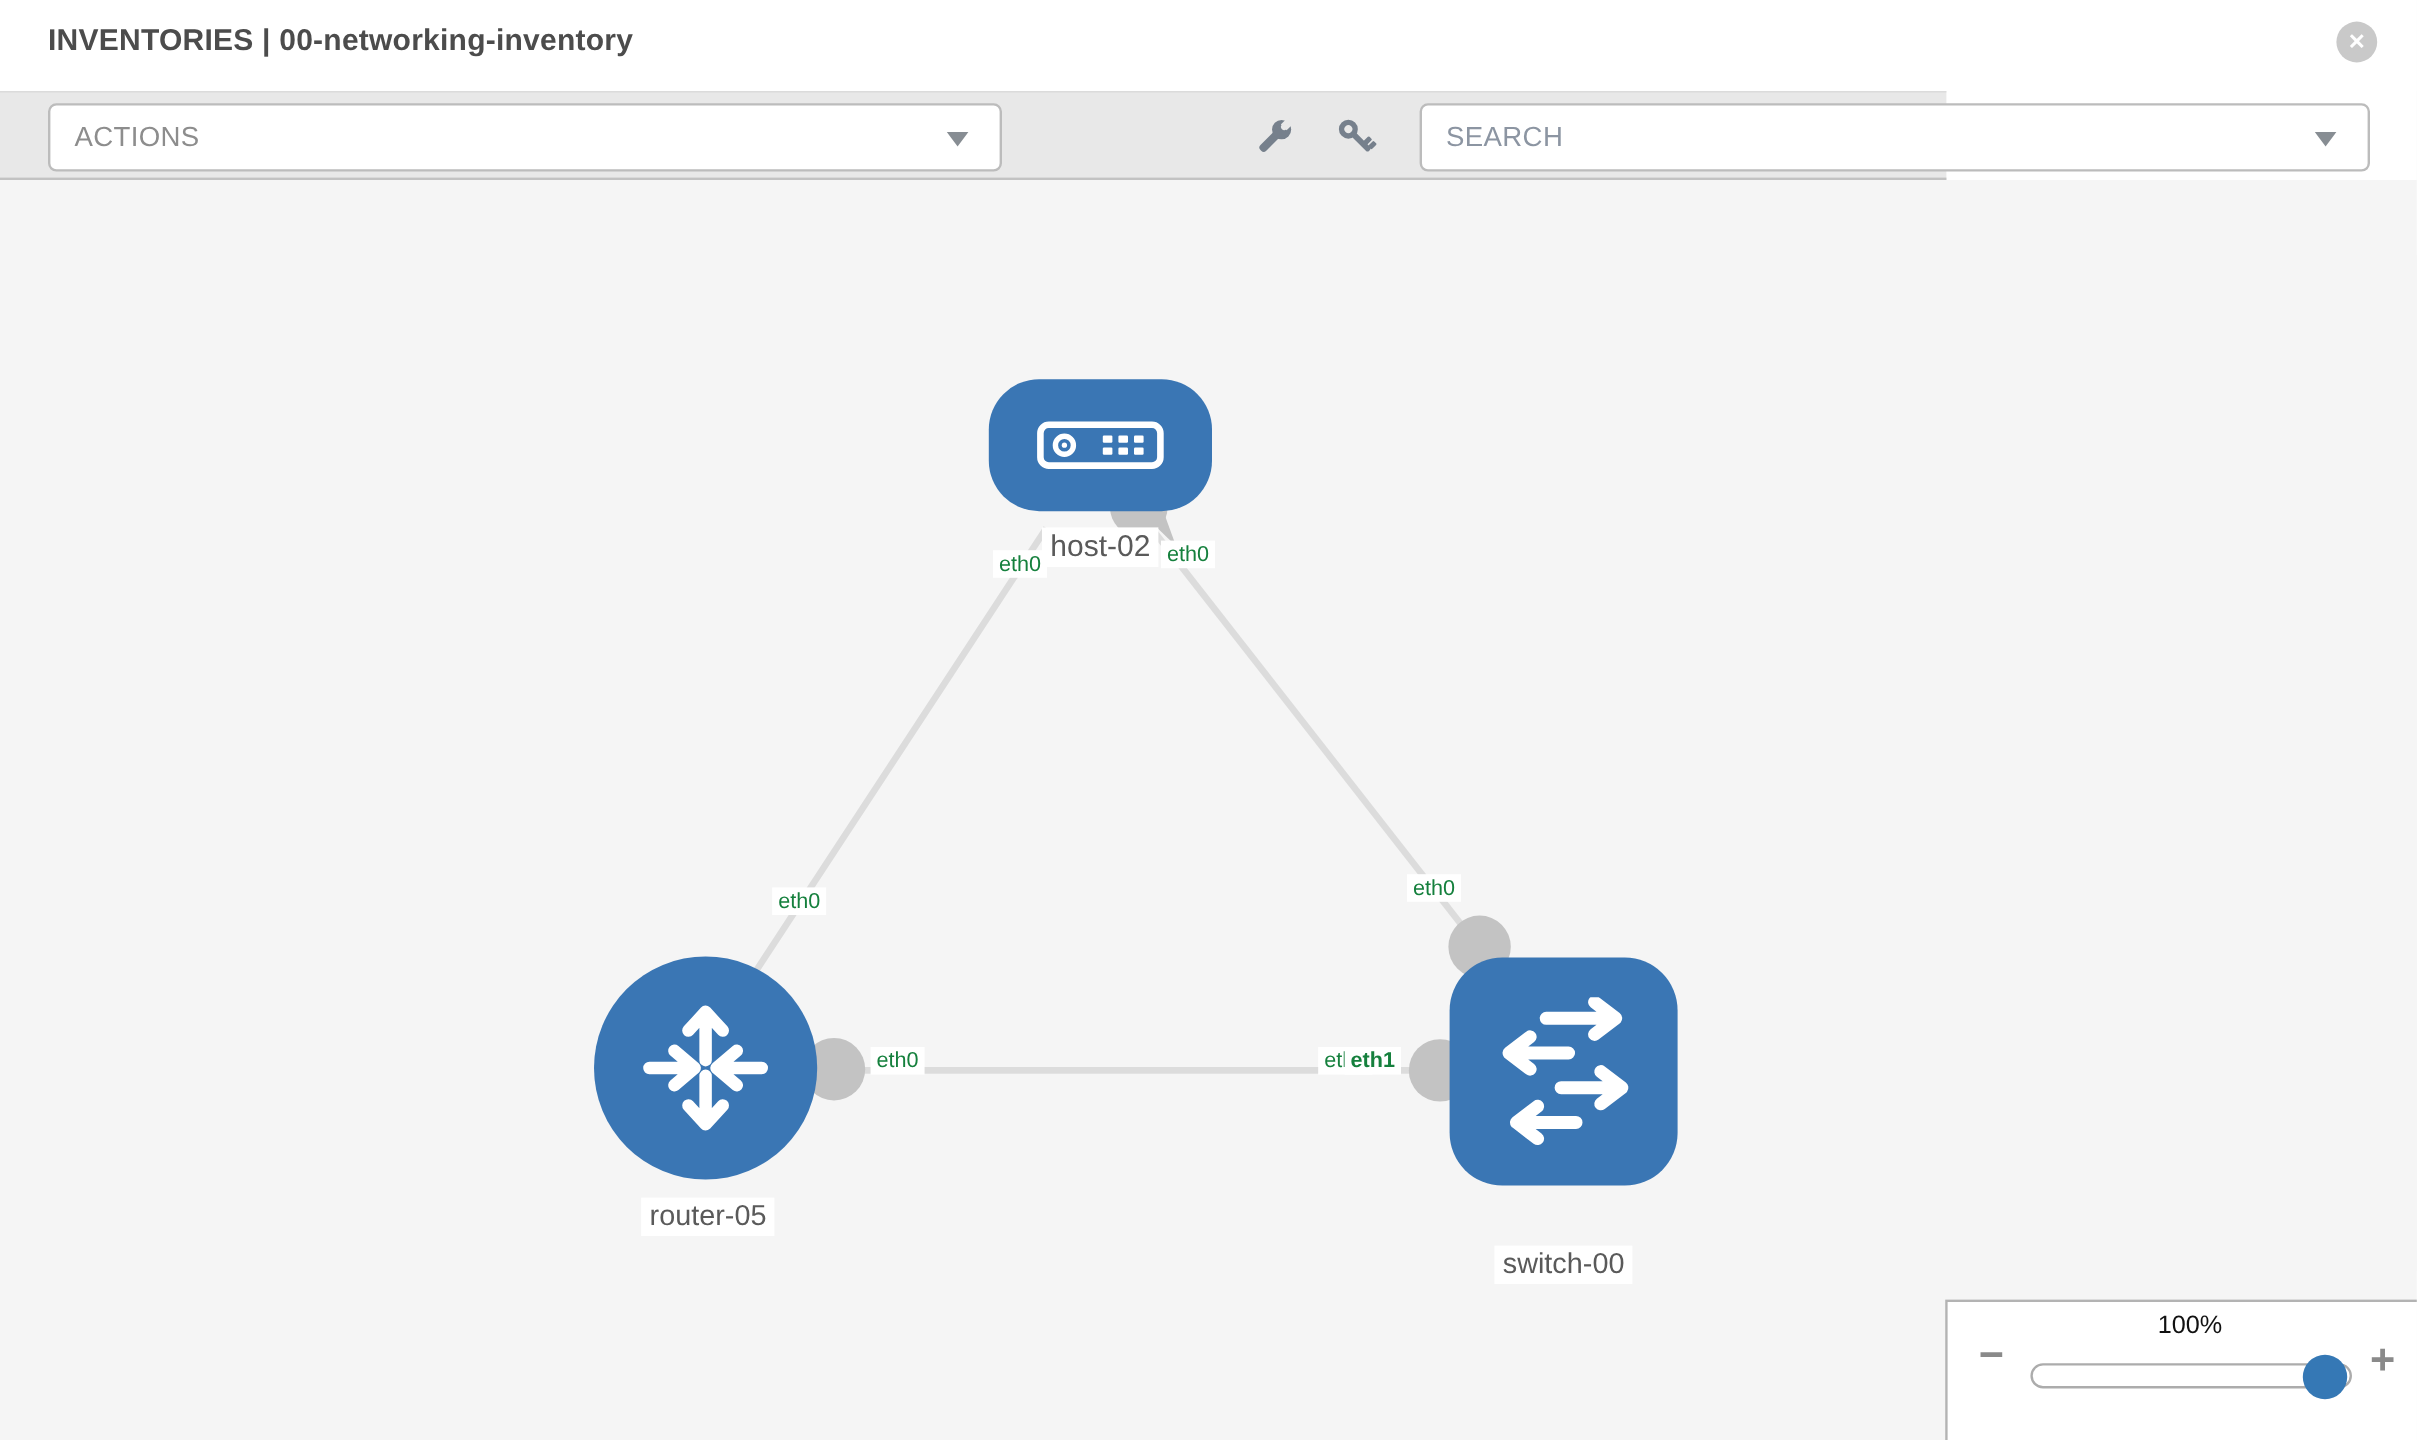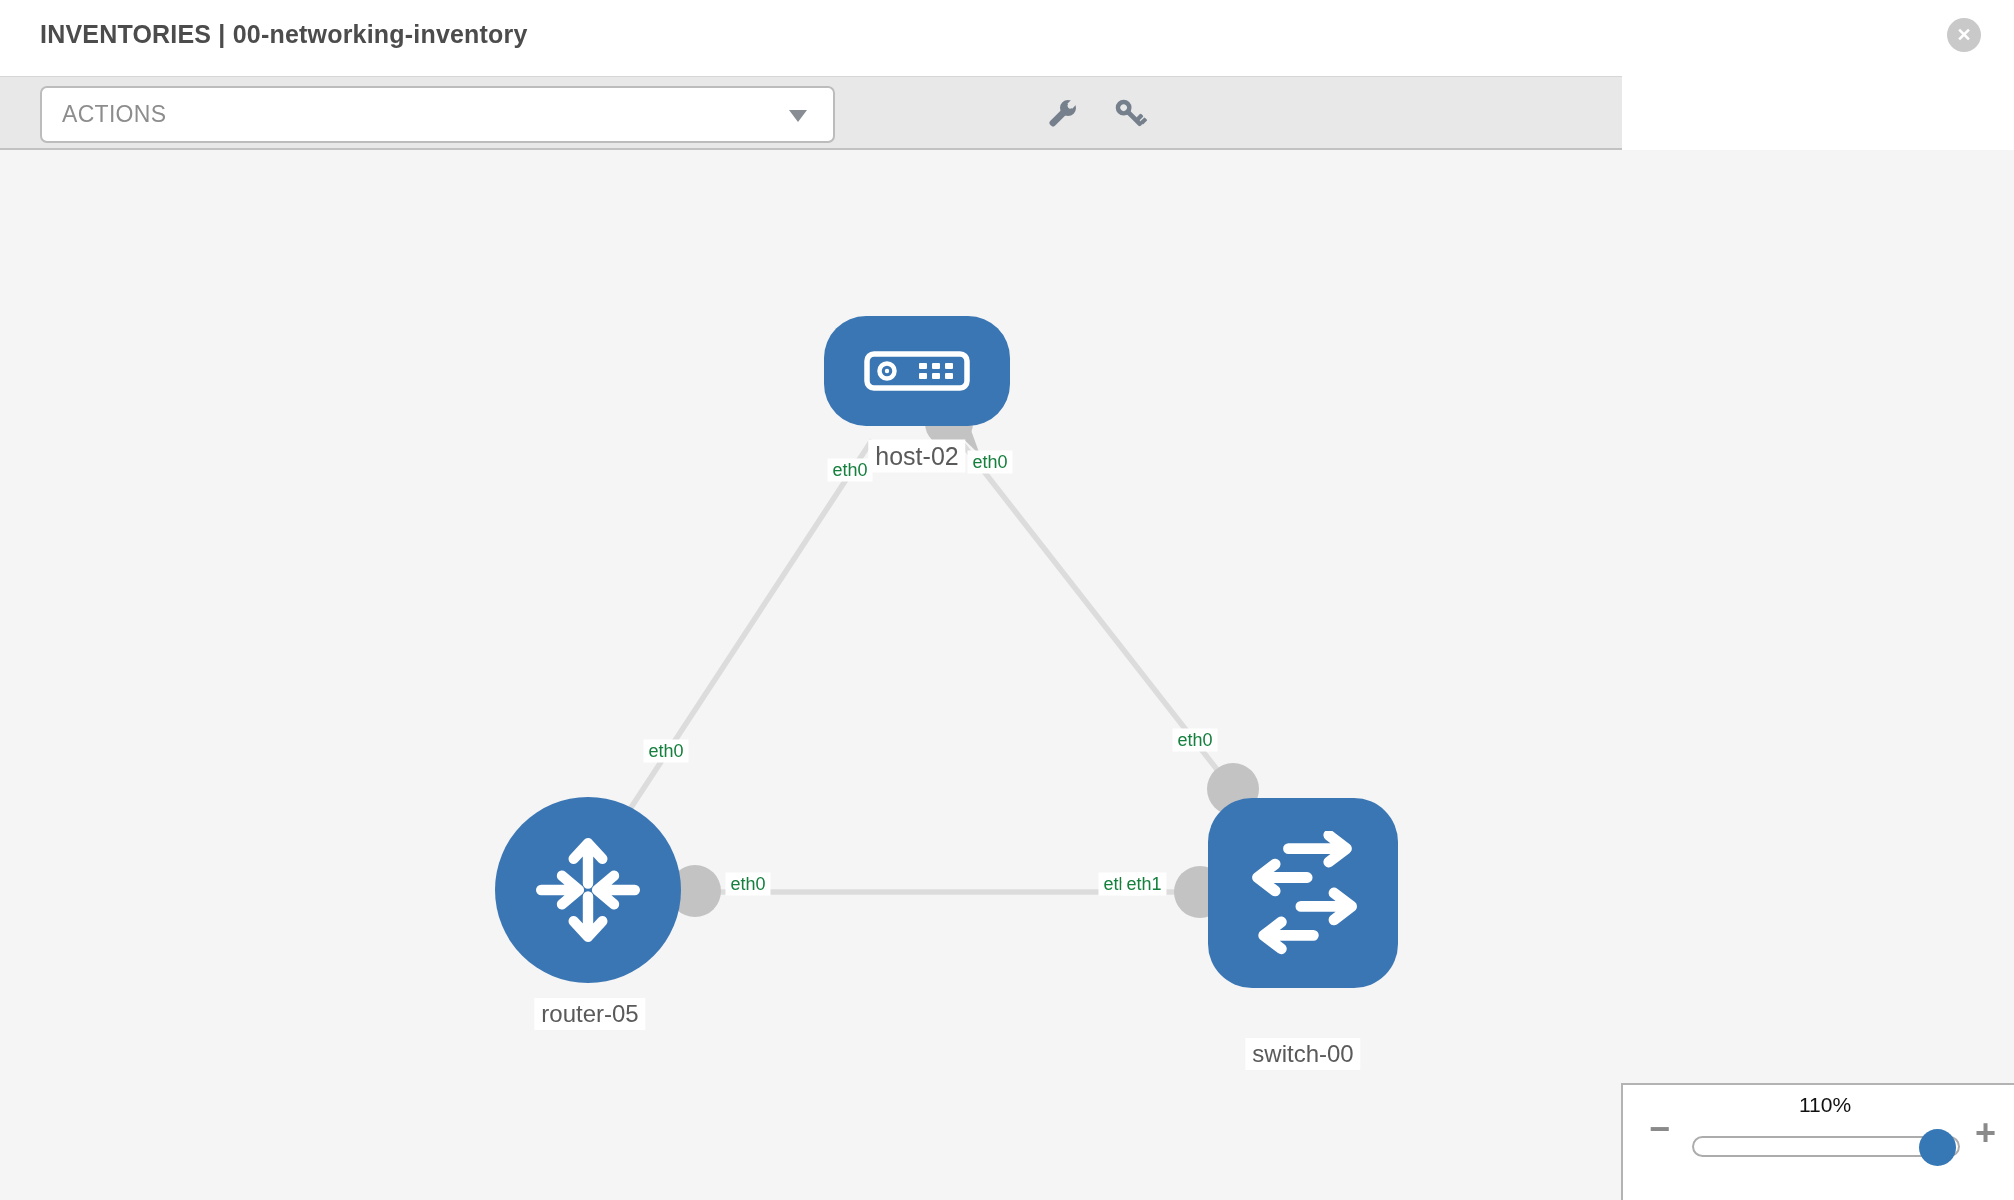--- a/index.html
+++ b/index.html
@@ -46,21 +46,21 @@
   .lab-host    { left: 917px;  top: 456px; }
   .lab-router  { left: 590px;  top: 1014px; font-size: 24px; }
   .lab-switch  { left: 1303px; top: 1014px; font-size: 24px; margin-top: 40px; }
 
   .if-0 { left: 850px;  top: 470px; }   
   .if-1 { left: 990px;  top: 462px; }   
   .if-2 { left: 666px;  top: 751px; }   
   .if-3 { left: 1195px; top: 740px; }   
   .if-4 { left: 748px;  top: 884px; }   
   .if-5 { left: 1121px; top: 884px; z-index: 4; } 
-  .if-6 { left: 1144px; top: 884px; z-index: 5; } 
+  .if-6 { left: 1144px; top: 884px; z-index: 5; font-weight: bold; } 
 
   
   .zoom-widget { position: absolute; left: 1621px; top: 1083px; width: 420px; height: 140px; background: #ffffff;
                  border: 2px solid #b3b3b3; z-index: 10; }
   .zoom-value { position: absolute; left: 122px; top: 8px; width: 160px; text-align: center;
                 font-size: 21px; color: #111111; }
   .zoom-minus, .zoom-plus { position: absolute; top: 22px; font-size: 36px; font-weight: bold; color: #8a8a8a;
                             cursor: pointer; line-height: 40px; }
   .zoom-minus { left: 26px; top: 24px; }
   .zoom-plus  { left: 352px; top: 28px; }
@@ -159,24 +159,28 @@
     <svg width="40" height="40" viewBox="-20 -20 40 40">
       <g transform="rotate(-45)">
         <circle cx="0" cy="-9" r="5.6" fill="none" stroke="#76808c" stroke-width="4.6"></circle>
         <rect x="-2.4" y="-4" width="4.8" height="20" rx="2" fill="#76808c"></rect>
         <rect x="1.5" y="7" width="6.5" height="4.2" rx="1" fill="#76808c"></rect>
         <rect x="1.5" y="12.5" width="6.5" height="4.2" rx="1" fill="#76808c"></rect>
       </g>
     </svg>
   </div>
 
+  <div class="select-box select-search">
+    <span class="select-label">SEARCH</span>
+    <span class="caret"></span>
+  </div>
 </div>
 
 <div class="zoom-widget">
-  <div class="zoom-value">110%</div>
+  <div class="zoom-value">100%</div>
   <div class="zoom-minus">
     <span>−</span>
   </div>
   <div class="zoom-track">
     <div class="zoom-knob"></div>
   </div>
   <div class="zoom-plus">
     <span>+</span>
   </div>
 </div>

